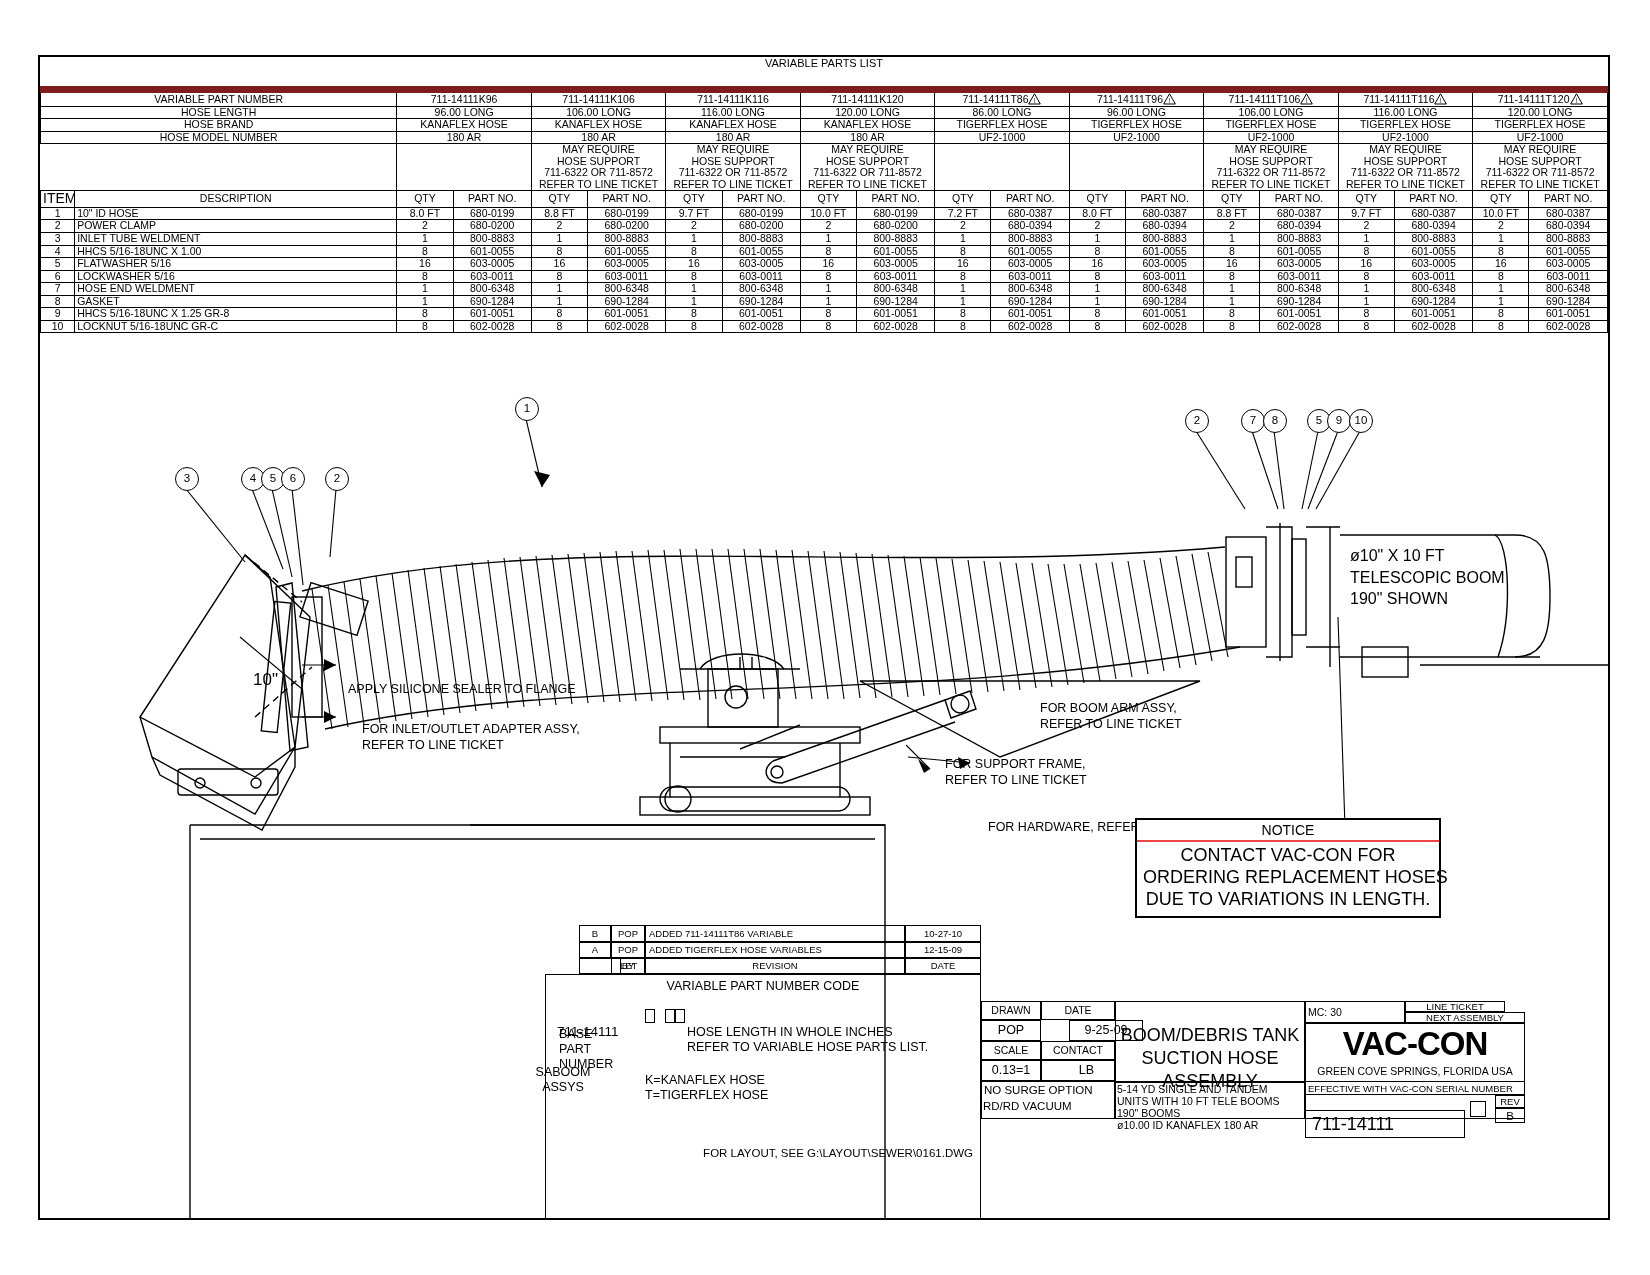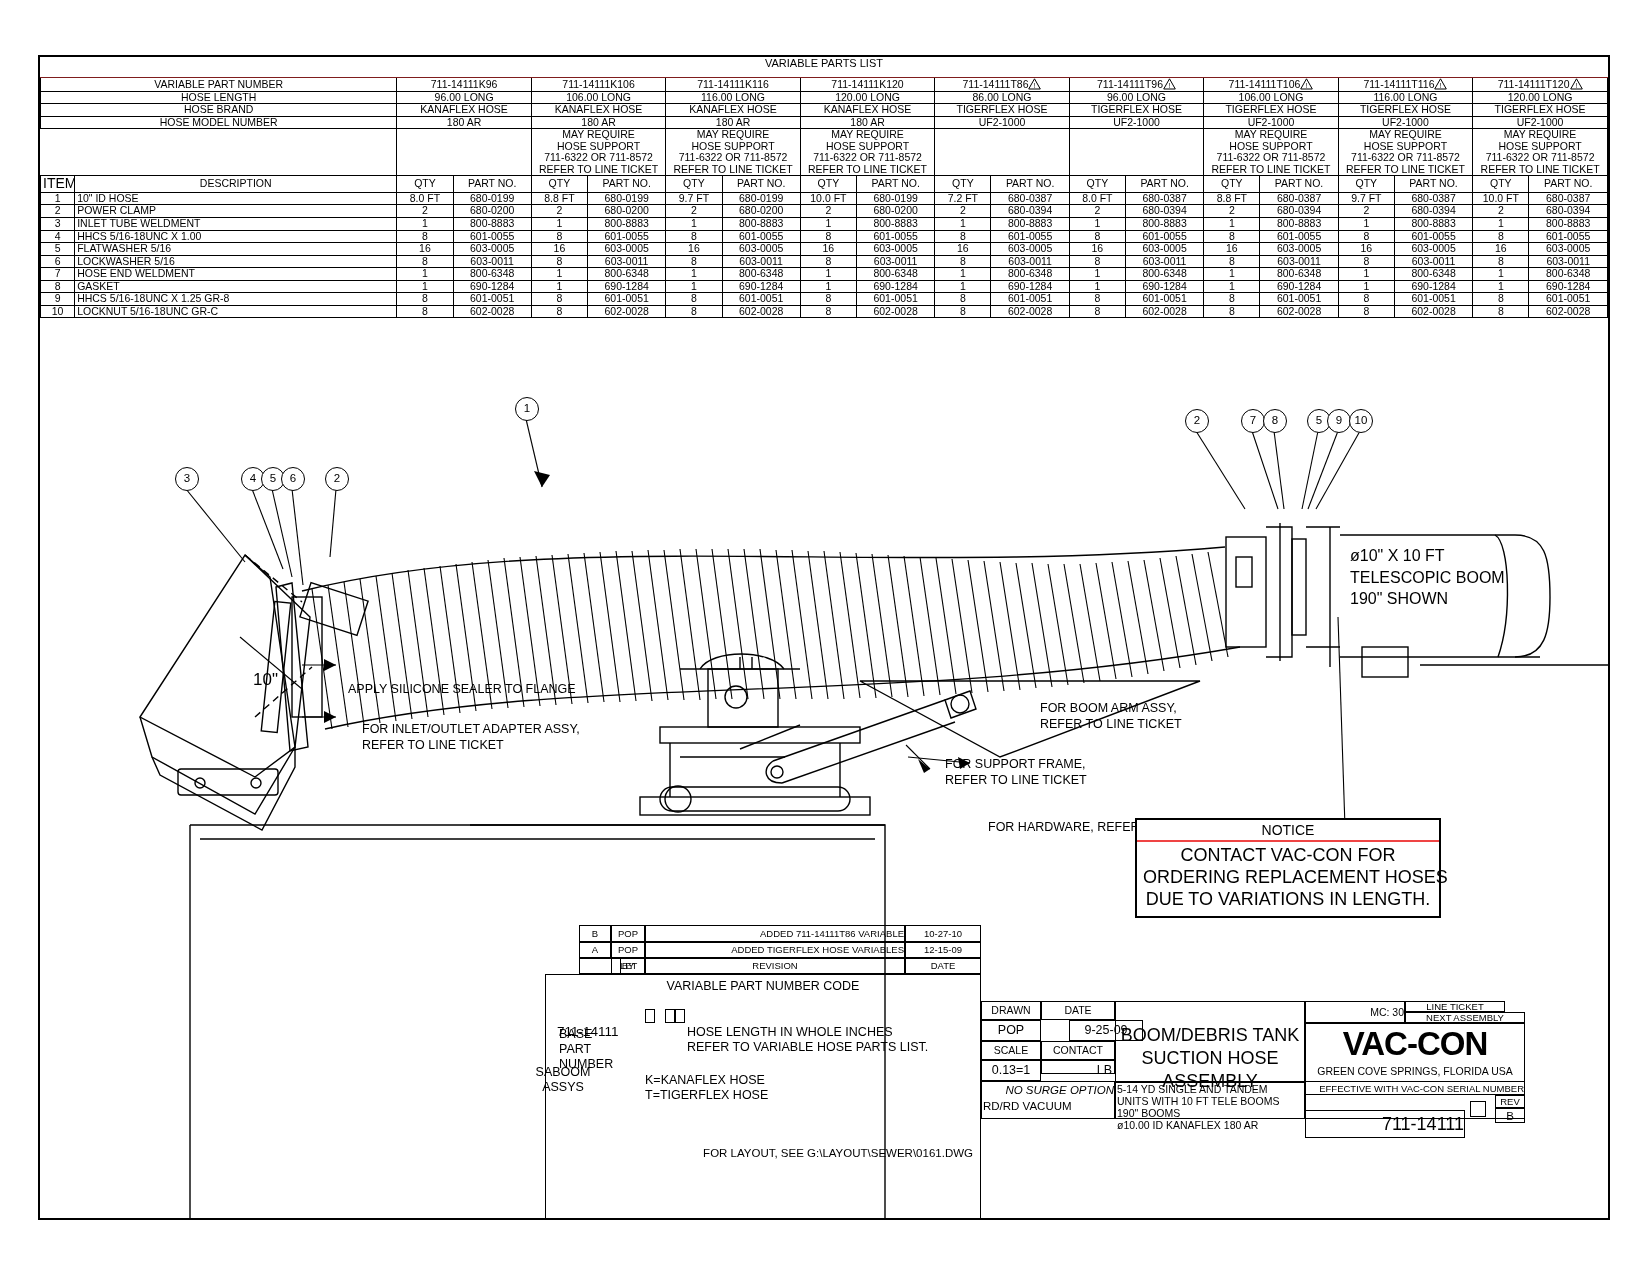--- a/index.html
+++ b/index.html
@@ -3,38 +3,38 @@
 <meta charset="utf-8">
 <style>
   html,body{margin:0;padding:0;background:#fff;}
   body{width:1650px;height:1275px;font-family:"Liberation Sans",sans-serif;color:#000;}
   #sheet{position:relative;width:1650px;height:1275px;overflow:hidden;}
   .border-outer{position:absolute;left:38px;top:55px;width:1572px;height:1165px;border:2px solid #000;box-sizing:border-box;}
   
   .pt{position:absolute;left:40px;top:57px;width:1568px;border-collapse:collapse;table-layout:fixed;}
   .pt td{border:1px solid #000;font-size:10.5px;line-height:1.1;padding:0 2px;text-align:center;white-space:nowrap;overflow:hidden;}
   .pt td.l{text-align:left;}
-  .pt .title{border:none;border-bottom:1px solid #7f1d1d;font-size:11px;padding-bottom:8px;}
+  .pt .title{border:none;border-bottom:7px solid #7f1d1d;font-size:11px;padding-bottom:17px;}
   .hdrlabel{text-align:right;padding-right:4px;font-size:10.5px;}
   .supportcell{font-size:8.6px;line-height:1.12;white-space:normal;padding:1px 1px;}
   .warn-wrap{display:inline-block;position:relative;}
   
   .draw{position:absolute;left:40px;top:57px;width:1568px;height:1163px;}
   svg.dwg{position:absolute;left:0;top:0;width:1568px;height:1163px;}
   .balloon{position:absolute;width:22px;height:22px;border:1.4px solid #000;border-radius:50%;background:#fff;
            font-size:11.5px;line-height:20px;text-align:center;}
   .note{position:absolute;font-size:12.5px;line-height:1.25;white-space:pre;}
   
   .notice{position:absolute;left:1135px;top:818px;width:302px;border:2px solid #000;background:#fff;}
   .notice .nt{border-bottom:2px solid #ef4444;text-align:center;font-size:14px;padding:2px 0;}
   .notice .nb{font-size:18px;line-height:1.22;padding:3px 6px 5px 6px;text-align:center;white-space:pre;}
   
   .tb{position:absolute;left:545px;top:925px;width:1063px;height:295px;}
   .tb div{position:absolute;box-sizing:border-box;}
-  .bx{border:1px solid #000;text-align:right;}
+  .bx{border:1px solid #000;}
   .t9{font-size:9.5px;}
   .t10{font-size:10.5px;}
   .t11{font-size:11.5px;}
   .t12{font-size:12.5px;}
   .t13{font-size:13.5px;margin-top:15px;}
   .ctr{text-align:center;}
   .vcon{font-family:"Liberation Sans",sans-serif;font-weight:bold;font-size:33px;letter-spacing:-1px;}
 </style>
 </head>
 <body>
@@ -612,22 +612,22 @@
 ASSYS</div>
     <div class="t11" style="left:-212px;top:222px;width:640px;text-align:right;">FOR LAYOUT, SEE G:\LAYOUT\SEWER\0161.DWG</div>
 
     <div class="bx t10 ctr" style="left:436px;top:76px;width:60px;height:19px;line-height:17px;">DRAWN</div>
     <div class="bx t10 ctr" style="left:496px;top:76px;width:74px;height:19px;line-height:17px;">DATE</div>
     <div class="bx t12 ctr" style="left:436px;top:95px;width:60px;height:21px;line-height:19px;">POP</div>
     <div class="bx t12 ctr" style="left:496px;top:95px;width:74px;height:21px;line-height:19px;margin-left:28px;">9-25-09</div>
     <div class="bx t10 ctr" style="left:436px;top:116px;width:60px;height:19px;line-height:17px;">SCALE</div>
     <div class="bx t10 ctr" style="left:496px;top:116px;width:74px;height:19px;line-height:17px;">CONTACT</div>
     <div class="bx t12 ctr" style="left:436px;top:135px;width:60px;height:21px;line-height:19px;">0.13=1</div>
-    <div class="bx t12" style="left:496px;top:135px;width:74px;height:14px;line-height:19px;text-align:right;padding-right:2px;">LB</div>
-    <div class="bx t11" style="left:436px;top:156px;width:134px;height:38px;line-height:1.55;padding-left:2px;font-style:italic;">NO SURGE OPTION</div>
+    <div class="bx t12" style="left:496px;top:135px;width:74px;height:21px;line-height:19px;text-align:right;padding-right:20px;">LB</div>
+    <div class="bx t11" style="left:436px;top:156px;width:134px;height:38px;line-height:1.55;padding-left:2px;">NO SURGE OPTION</div>
     <div class="t11" style="left:438px;top:175px;">RD/RD VACUUM</div>
 
     <div class="bx" style="left:570px;top:76px;width:190px;height:118px;"></div>
     <div class="t13 ctr" style="left:570px;top:84px;width:190px;font-size:18px;line-height:1.28;white-space:pre;">BOOM/DEBRIS TANK
 SUCTION HOSE
 ASSEMBLY</div>
 
     <div class="bx t10" style="left:570px;top:156px;width:190px;height:0px;"></div>
     <div class="t10" style="left:572px;top:158px;width:196px;line-height:1.15;white-space:pre;">5-14 YD SINGLE AND TANDEM
 UNITS WITH 10 FT TELE BOOMS

